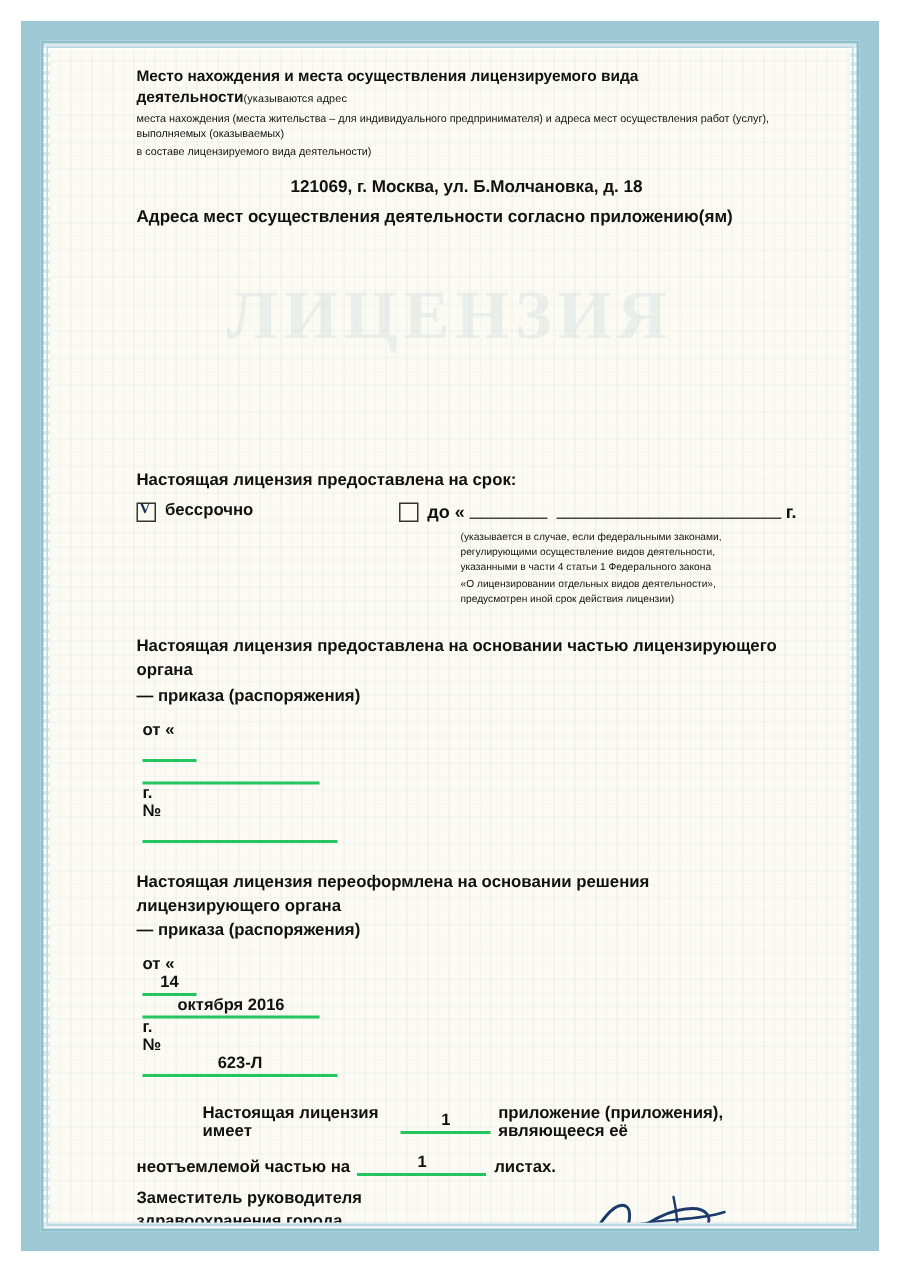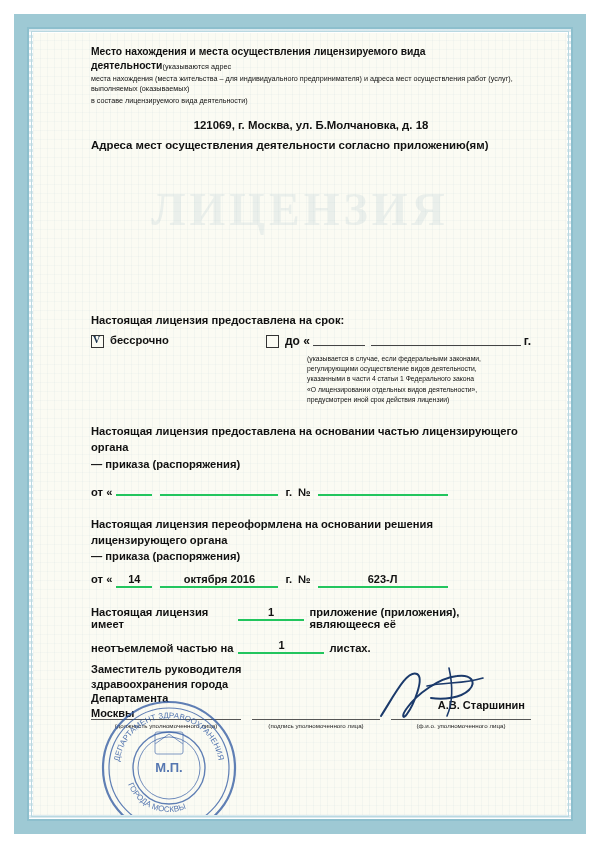--- a/index.html
+++ b/index.html
@@ -198,20 +198,21 @@
     font-size: 11.2px;
     font-weight: bold;
     line-height: 1.45;
   }
   .fill-row {
     display: flex;
     align-items: baseline;
     margin-top: 9px;
     font-size: 11.2px;
     font-weight: bold;
+    flex-direction: column;
   }
   .fill-row .pre { white-space: nowrap; }
   .line {
     border-bottom: 2px solid #22c55e;
     display: inline-block;
     position: relative;
     text-align: center;
     font-weight: bold;
     font-size: 11px;
     height: 13px;
@@ -222,21 +223,22 @@
   .g-label { margin: 0 3px; white-space: nowrap; }
 
   
   .appendix {
     margin-top: 18px;
     font-size: 11.2px;
     font-weight: bold;
   }
   .app-row {
     display: flex;
-    align-items: flex-start;
+    align-items: center;
+    margin-left: 44px;
   }
   .app-row2 {
     display: flex;
     align-items: flex-end;
     margin-top: 9px;
   }
   .line.a1 { width: 72px; margin: 0 5px; }
   .line.a2 { width: 86px; margin: 0 5px; }
 
   

